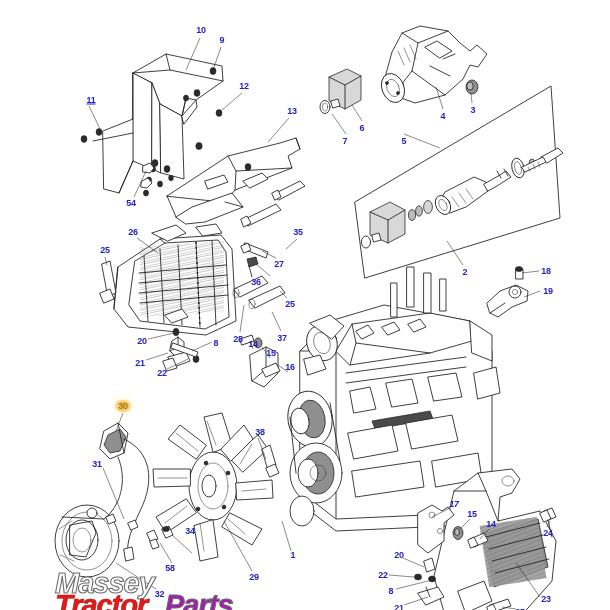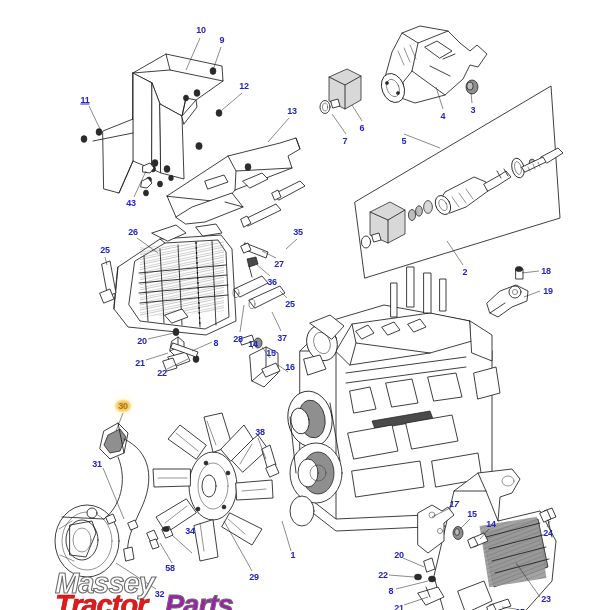--- a/index.html
+++ b/index.html
@@ -466,36 +466,36 @@
       <path d="M516 588 L502 586"></path>
     </g>
   </svg>
 
   <div class="hl-dot" style="left:123px;top:385px;"></div>
 
   <div id="callouts">
       <div class="callout" style="left: 201px; top: 9px;">10</div>
       <div class="callout" style="left: 222px; top: 19px;">9</div>
       <div class="callout" style="left: 244px; top: 65px;">12</div>
-      <div class="callout" style="left: 85px; top: 79px; text-decoration: underline;">11</div>
+      <div class="callout" style="left: 91px; top: 79px; text-decoration: underline;">11</div>
       <div class="callout" style="left: 292px; top: 90px;">13</div>
-      <div class="callout" style="left: 131px; top: 182px;">43</div>
+      <div class="callout" style="left: 131px; top: 182px;">54</div>
       <div class="callout" style="left: 473px; top: 89px;">3</div>
       <div class="callout" style="left: 443px; top: 95px;">4</div>
       <div class="callout" style="left: 362px; top: 107px;">6</div>
       <div class="callout" style="left: 345px; top: 120px;">7</div>
       <div class="callout" style="left: 404px; top: 120px;">5</div>
       <div class="callout" style="left: 465px; top: 251px;">2</div>
       <div class="callout" style="left: 546px; top: 250px;">18</div>
       <div class="callout" style="left: 548px; top: 270px;">19</div>
       <div class="callout" style="left: 133px; top: 211px;">26</div>
       <div class="callout" style="left: 105px; top: 229px;">25</div>
       <div class="callout" style="left: 298px; top: 211px;">35</div>
       <div class="callout" style="left: 279px; top: 243px;">27</div>
-      <div class="callout" style="left: 272px; top: 261px;">36</div>
+      <div class="callout" style="left: 256px; top: 261px;">36</div>
       <div class="callout" style="left: 290px; top: 283px;">25</div>
       <div class="callout" style="left: 238px; top: 318px;">28</div>
       <div class="callout" style="left: 282px; top: 317px;">37</div>
       <div class="callout" style="left: 142px; top: 320px;">20</div>
       <div class="callout" style="left: 216px; top: 322px;">8</div>
       <div class="callout" style="left: 140px; top: 342px;">21</div>
       <div class="callout" style="left: 162px; top: 352px;">22</div>
       <div class="callout" style="left: 253px; top: 323px;">14</div>
       <div class="callout" style="left: 271px; top: 332px;">15</div>
       <div class="callout" style="left: 290px; top: 346px;">16</div>

